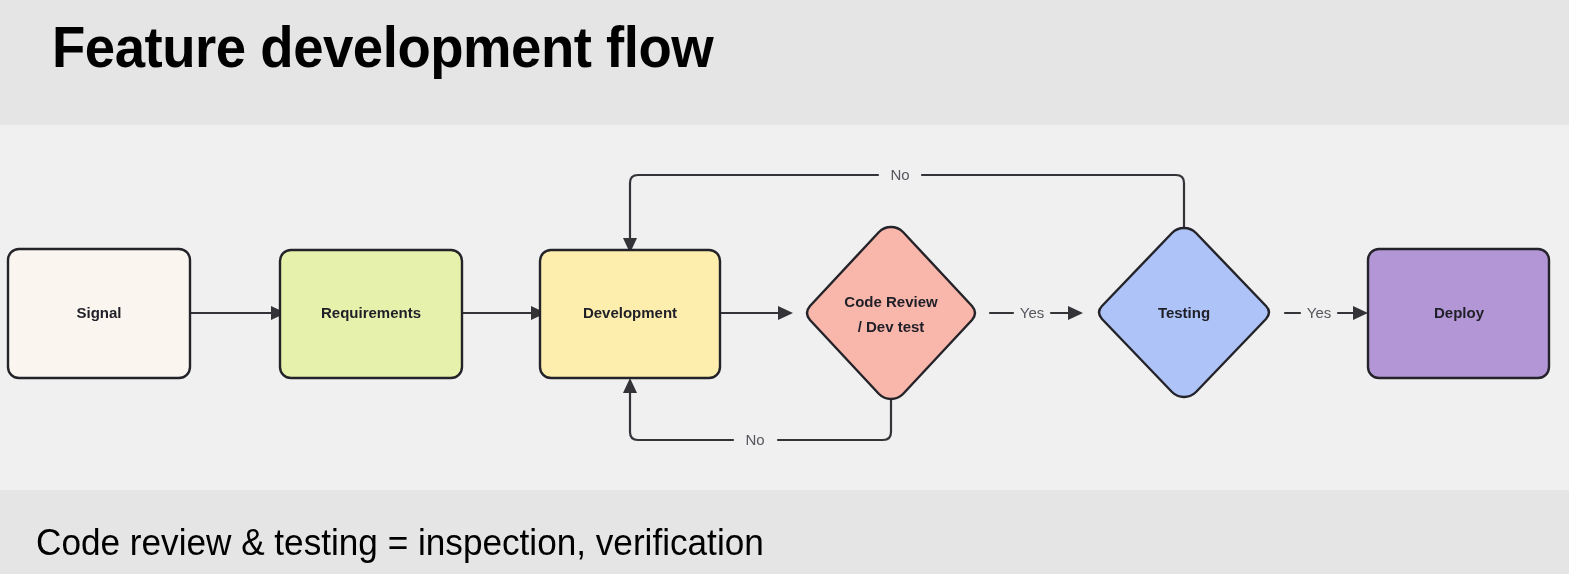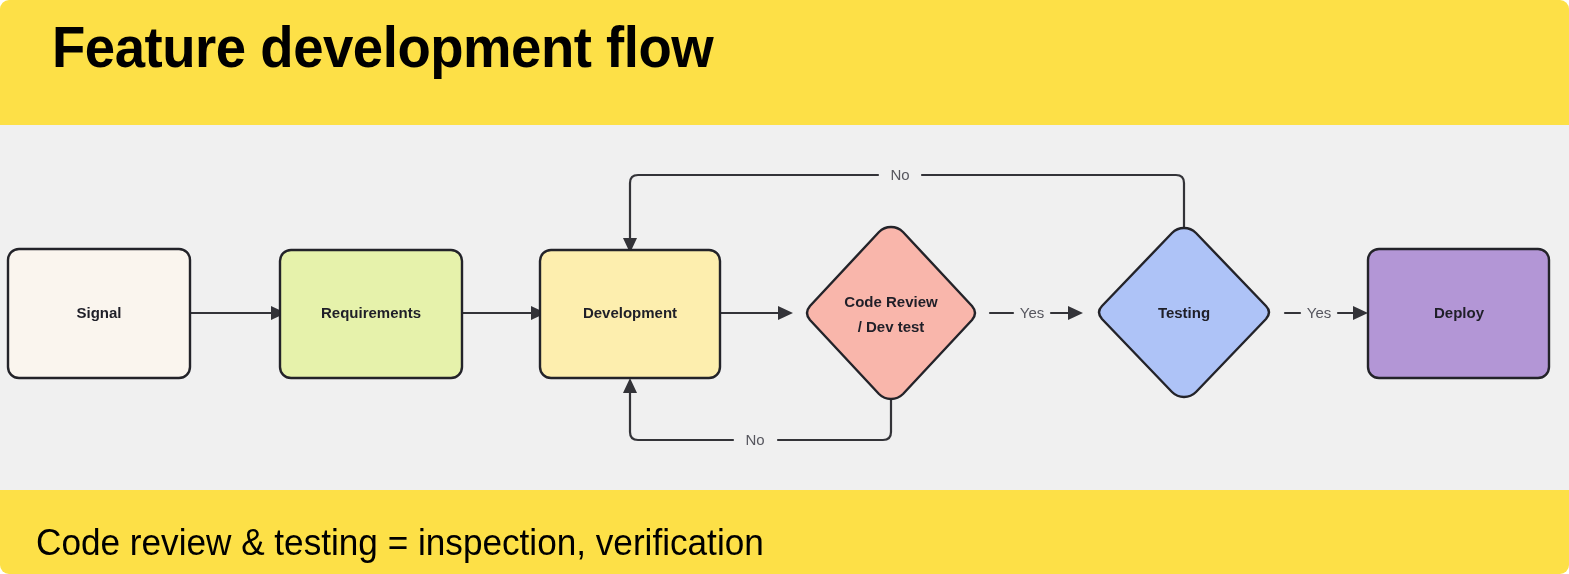--- a/index.html
+++ b/index.html
@@ -10,22 +10,21 @@
   body {
     width: 1569px;
     height: 574px;
     font-family: "Liberation Sans", sans-serif;
     overflow: hidden;
     position: relative;
   }
   .slide {
     position: absolute;
     inset: 0;
-    background: #fde047;
-    border-radius: 9px;
+    background: #e5e5e5;
   }
   .page-title {
     position: absolute;
     left: 52px;
     top: 18px;
     font-size: 58px;
     font-weight: bold;
     color: #000000;
     letter-spacing: -0.5px;
     line-height: 1;

